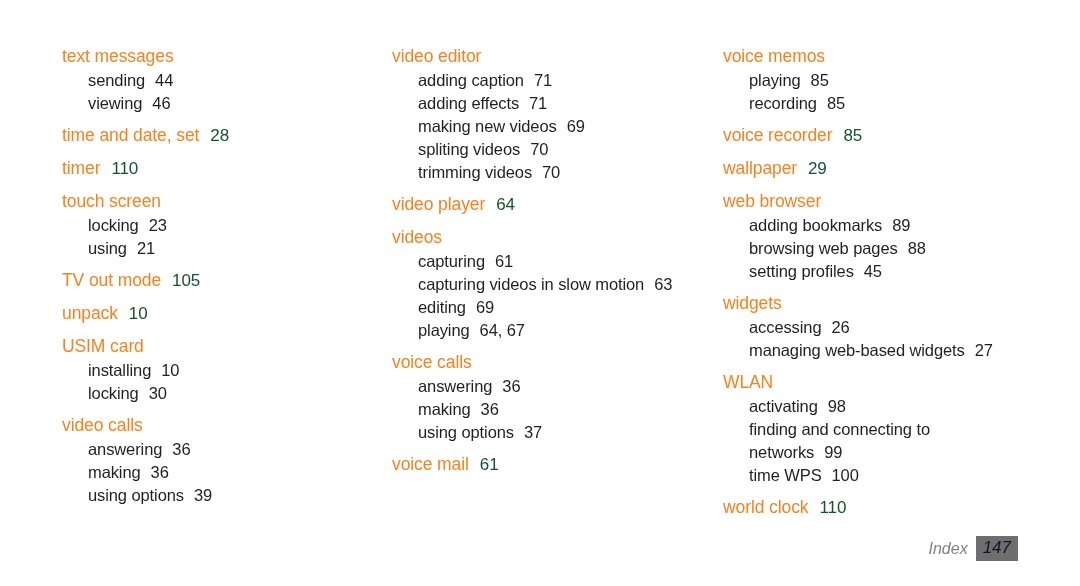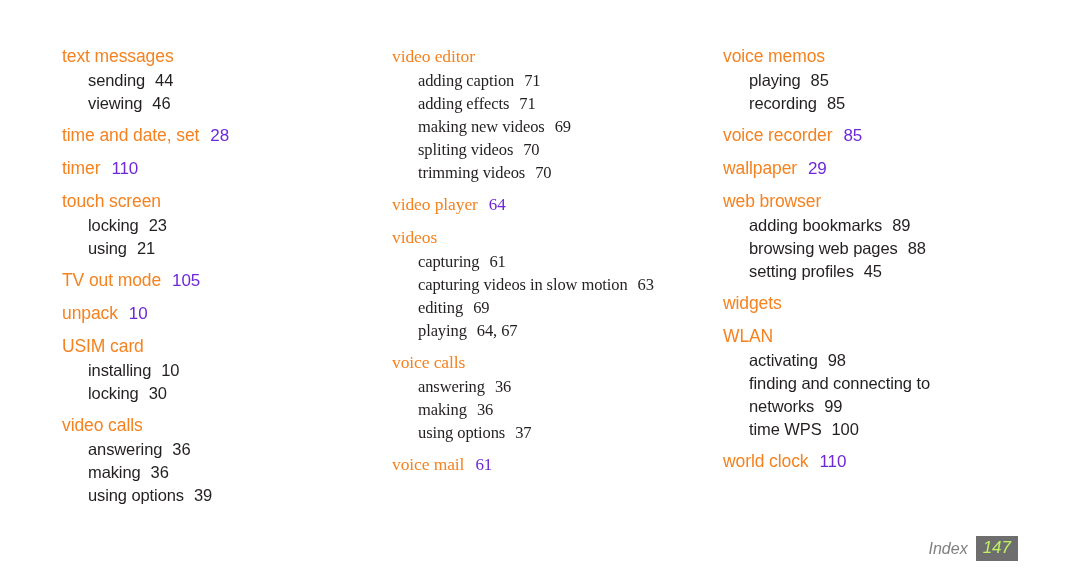--- a/index.html
+++ b/index.html
@@ -28,40 +28,40 @@
     top: 0;
     width: 928px;
     height: 530px;
   }
 
   .column {
     position: absolute;
     top: 44px;
   }
   .column.col-0 { left: 62px;  width: 310px; }
-  .column.col-1 { left: 392px; width: 320px; font-family: Liberation Serif, serif; }
+  .column.col-1 { left: 392px; width: 320px; }
   .column.col-2 { left: 723px; width: 330px; }
 
   
   .entry {
     margin: 0 0 8px 0;
     padding: 0;
   }
 
   .entry-head {
     display: block;
     color: #F5821F;
     font-size: 17.5px;
     line-height: 25px;
     letter-spacing: -0.1px;
     white-space: nowrap;
   }
   .entry-head .head-label { }
   .entry-head .head-page {
-    color: #6d28d9;
+    color: #14532d;
     margin-left: 11px;
     font-size: 17px;
   }
 
   .subs {
     list-style: none;
     margin: 0;
     padding: 0;
   }
   .sub {
@@ -95,21 +95,21 @@
   }
   .footer-label {
     color: #808080;
     font-style: italic;
     font-size: 16px;
     line-height: 20px;
     font-family: "Liberation Sans", "DejaVu Sans", sans-serif;
   }
   .footer-page {
     background: #6E6E6E;
-    color: #bef264;
+    color: #0f172a;
     font-style: italic;
     font-size: 17px;
     line-height: 22px;
     padding: 1px 7px 2px 7px;
     min-width: 22px;
     text-align: left;
     display: inline-block;
   }
 </style>
 </head>
@@ -213,20 +213,24 @@
         <div class="entry">
           <div class="entry-head"><span class="head-label">web browser</span></div>
           <div class="subs">
             <div class="sub"><span class="sub-label">adding bookmarks</span><span class="sub-page">89</span></div>
             <div class="sub"><span class="sub-label">browsing web pages</span><span class="sub-page">88</span></div>
             <div class="sub"><span class="sub-label">setting profiles</span><span class="sub-page">45</span></div>
           </div>
         </div>
         <div class="entry">
           <div class="entry-head"><span class="head-label">widgets</span></div>
+          <div class="subs">
+            <div class="sub"><span class="sub-label">accessing</span><span class="sub-page">26</span></div>
+            <div class="sub"><span class="sub-label">managing web-based widgets</span><span class="sub-page">27</span></div>
+          </div>
         </div>
         <div class="entry">
           <div class="entry-head"><span class="head-label">WLAN</span></div>
           <div class="subs">
             <div class="sub"><span class="sub-label">activating</span><span class="sub-page">98</span></div>
             <div class="sub wrap"><span class="sub-label">finding and connecting to networks</span><span class="sub-page">99</span></div>
             <div class="sub"><span class="sub-label">time WPS</span><span class="sub-page">100</span></div>
           </div>
         </div>
         <div class="entry">

